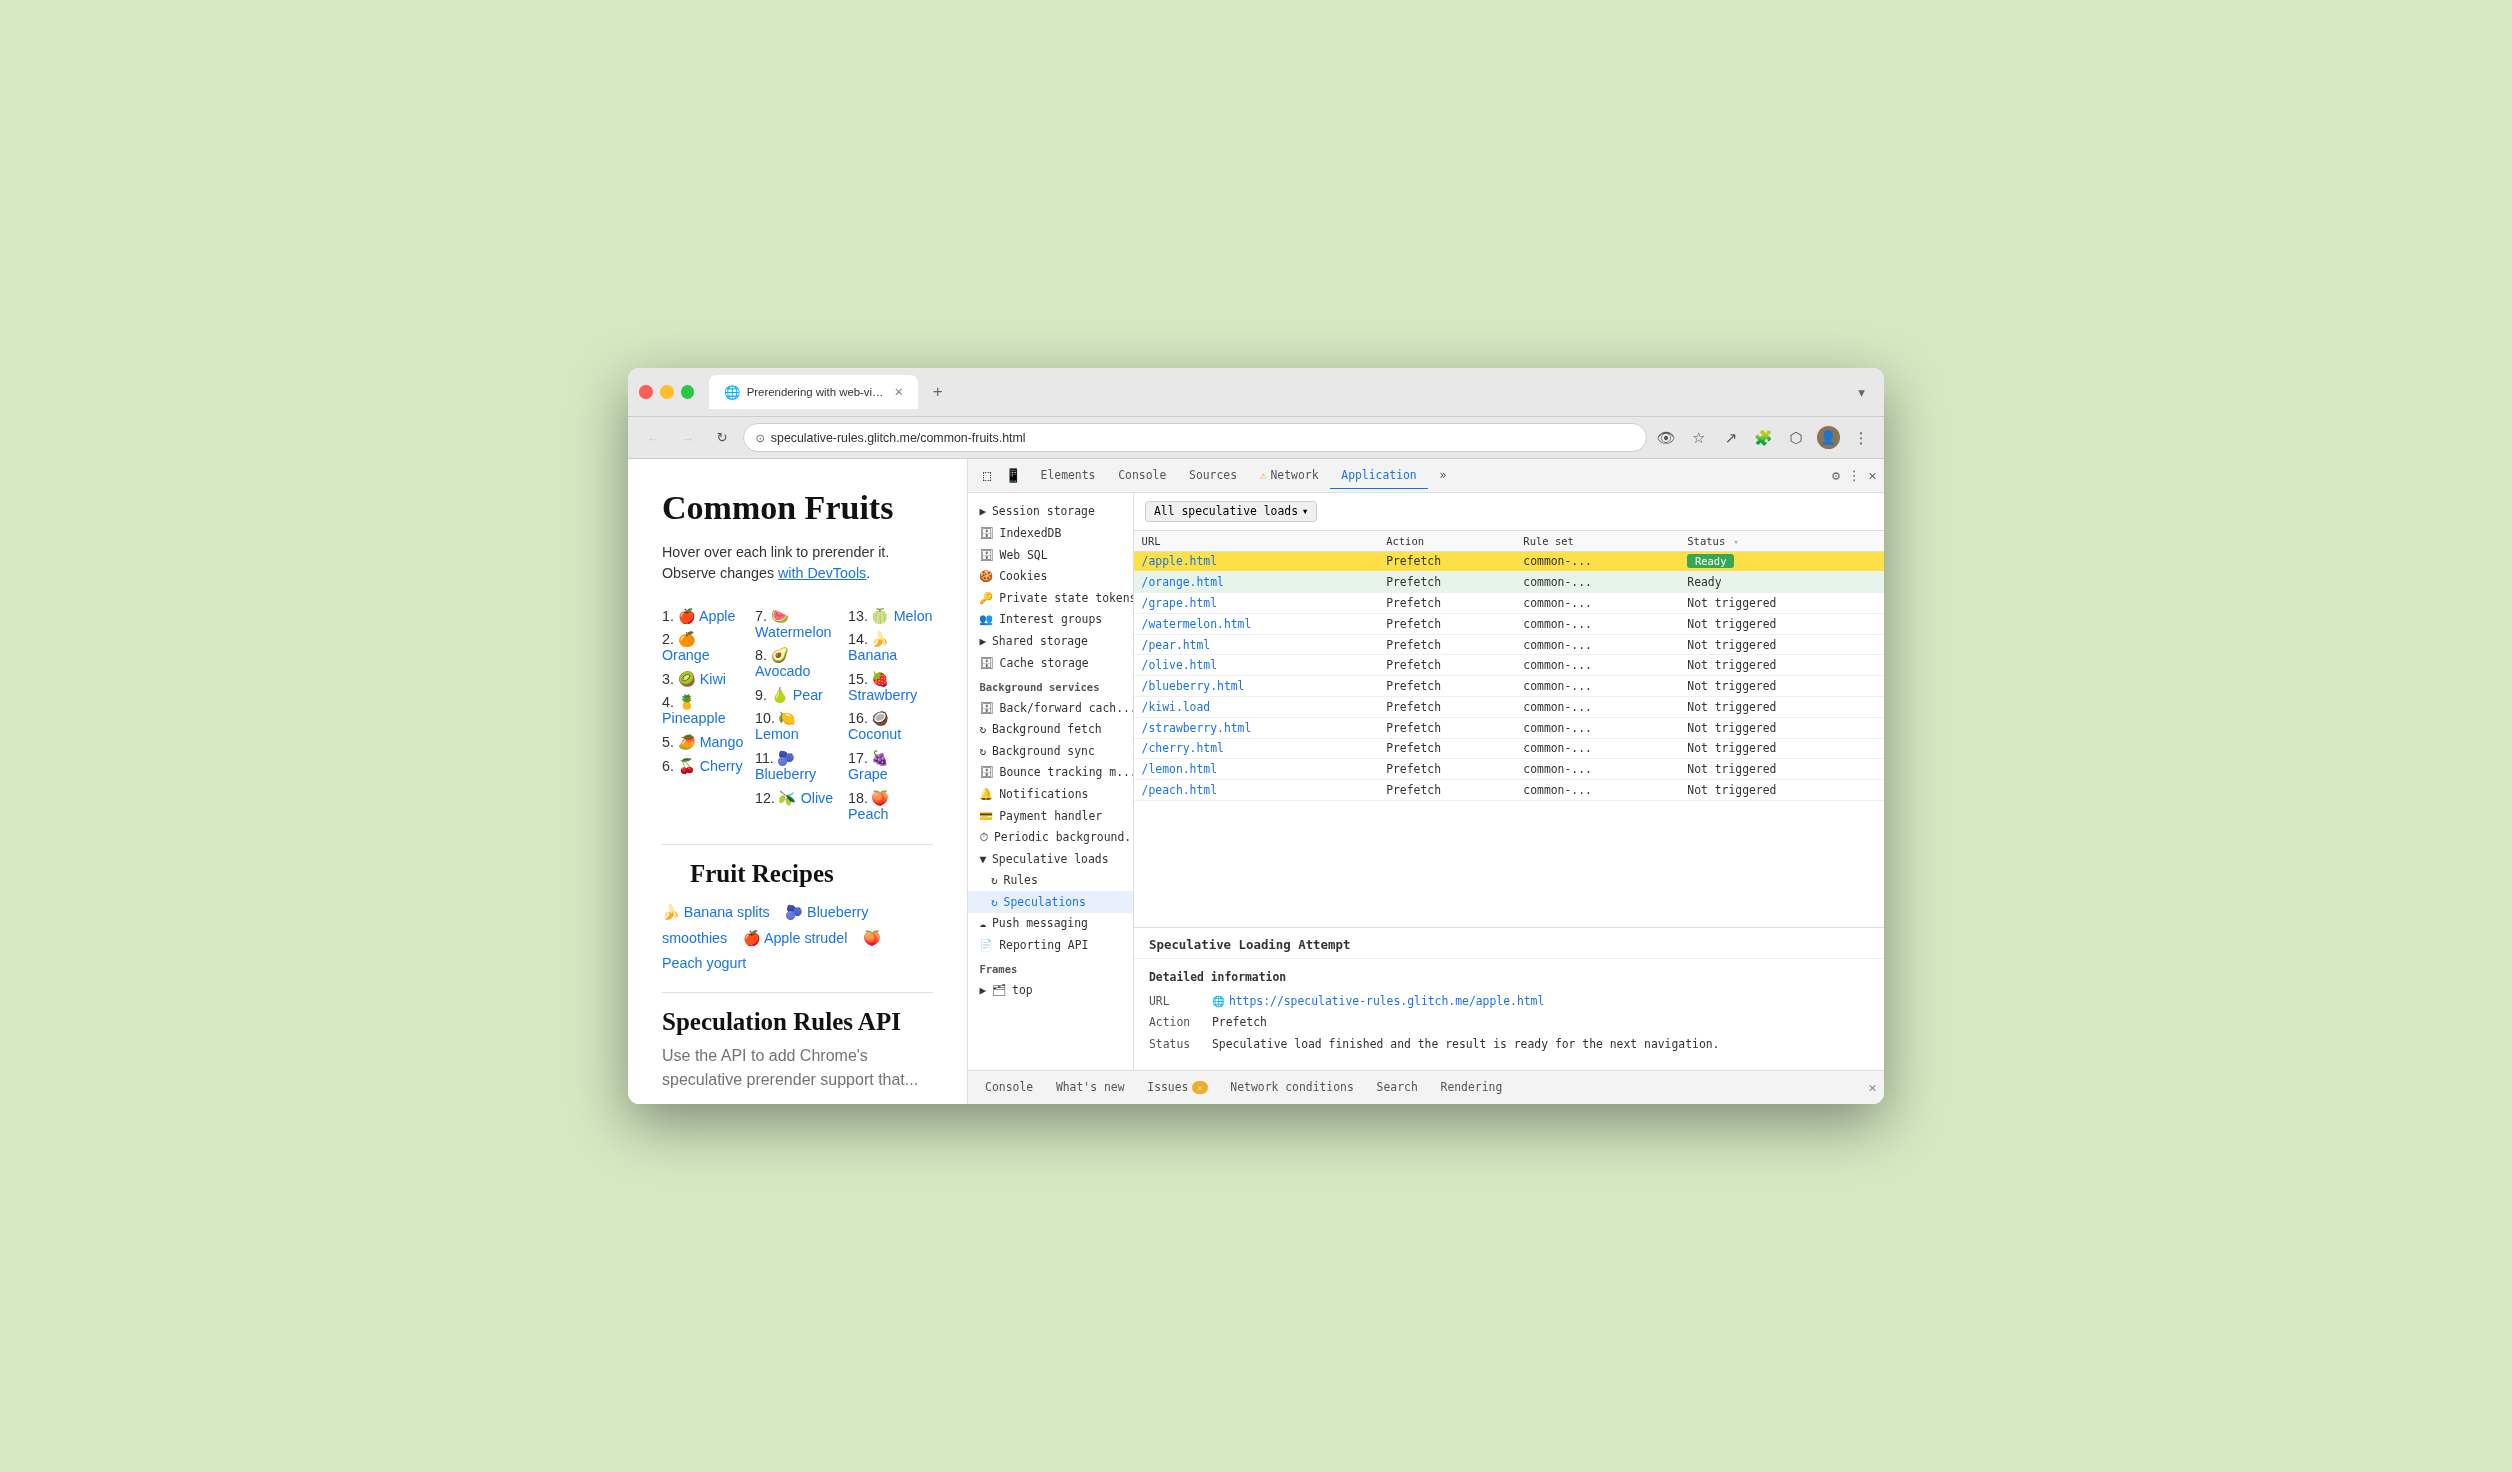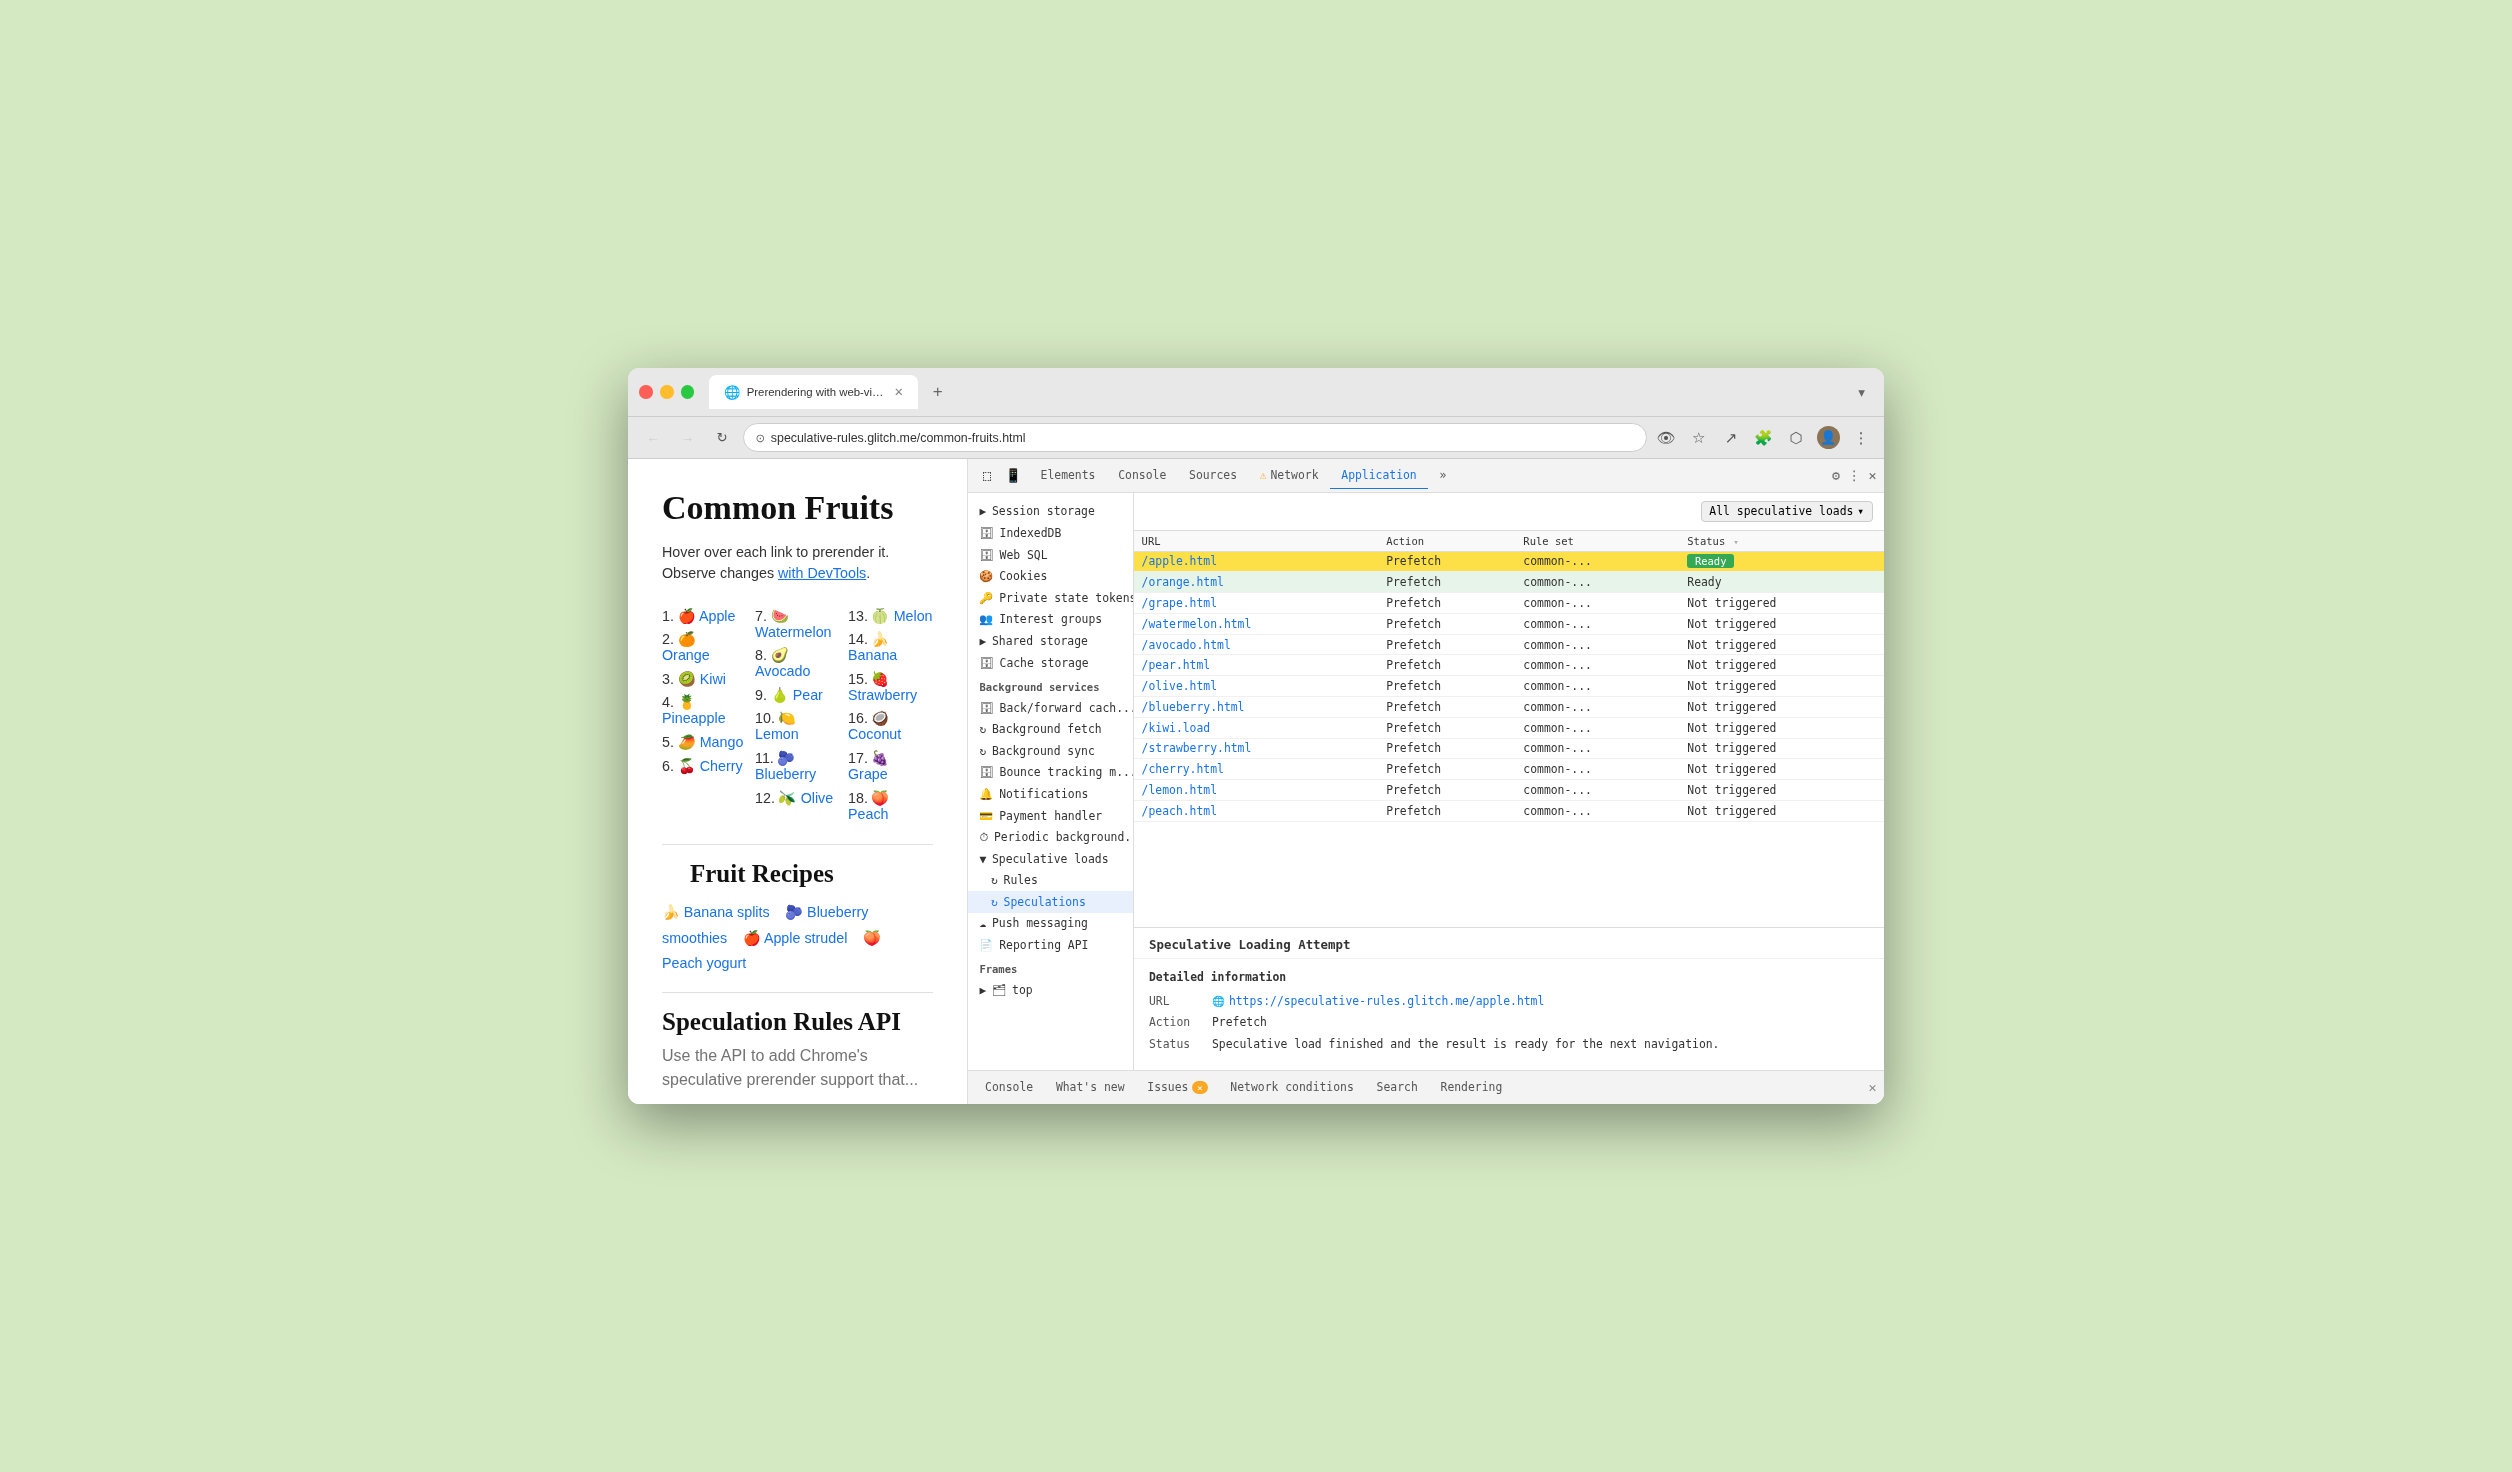--- a/index.html
+++ b/index.html
@@ -216,21 +216,20 @@
       display: flex;
       flex-direction: column;
       overflow: hidden;
     }
     .dt-speculative-header {
       padding: 7.6px 11.4px;
       border-bottom: 1px solid #ddd;
       display: flex;
       align-items: center;
       gap: 3.8px;
-      justify-content: flex-end;
     }
     .speculative-filter {
       background: #f0f0f0;
       border: 1px solid #ccc;
       border-radius: 3.8px;
       padding: 2.9px 7.6px;
       font-size: 11.4px;
       display: flex;
       align-items: center;
       gap: 3.8px;
@@ -600,26 +599,20 @@
                       <td>common-...</td>
                       <td class="status-not-triggered">Not triggered</td>
                     </tr>
                     <tr class="">
                       <td style="color: rgb(26, 115, 232);">/watermelon.html</td>
                       <td>Prefetch</td>
                       <td>common-...</td>
                       <td class="status-not-triggered">Not triggered</td>
                     </tr>
                     <tr class="">
-                      <td style="color: rgb(26, 115, 232);">/avocado.html</td>
-                      <td>Prefetch</td>
-                      <td>common-...</td>
-                      <td class="status-not-triggered">Not triggered</td>
-                    </tr>
-                    <tr class="">
                       <td style="color: rgb(26, 115, 232);">/pear.html</td>
                       <td>Prefetch</td>
                       <td>common-...</td>
                       <td class="status-not-triggered">Not triggered</td>
                     </tr>
                     <tr class="">
                       <td style="color: rgb(26, 115, 232);">/olive.html</td>
                       <td>Prefetch</td>
                       <td>common-...</td>
                       <td class="status-not-triggered">Not triggered</td>

